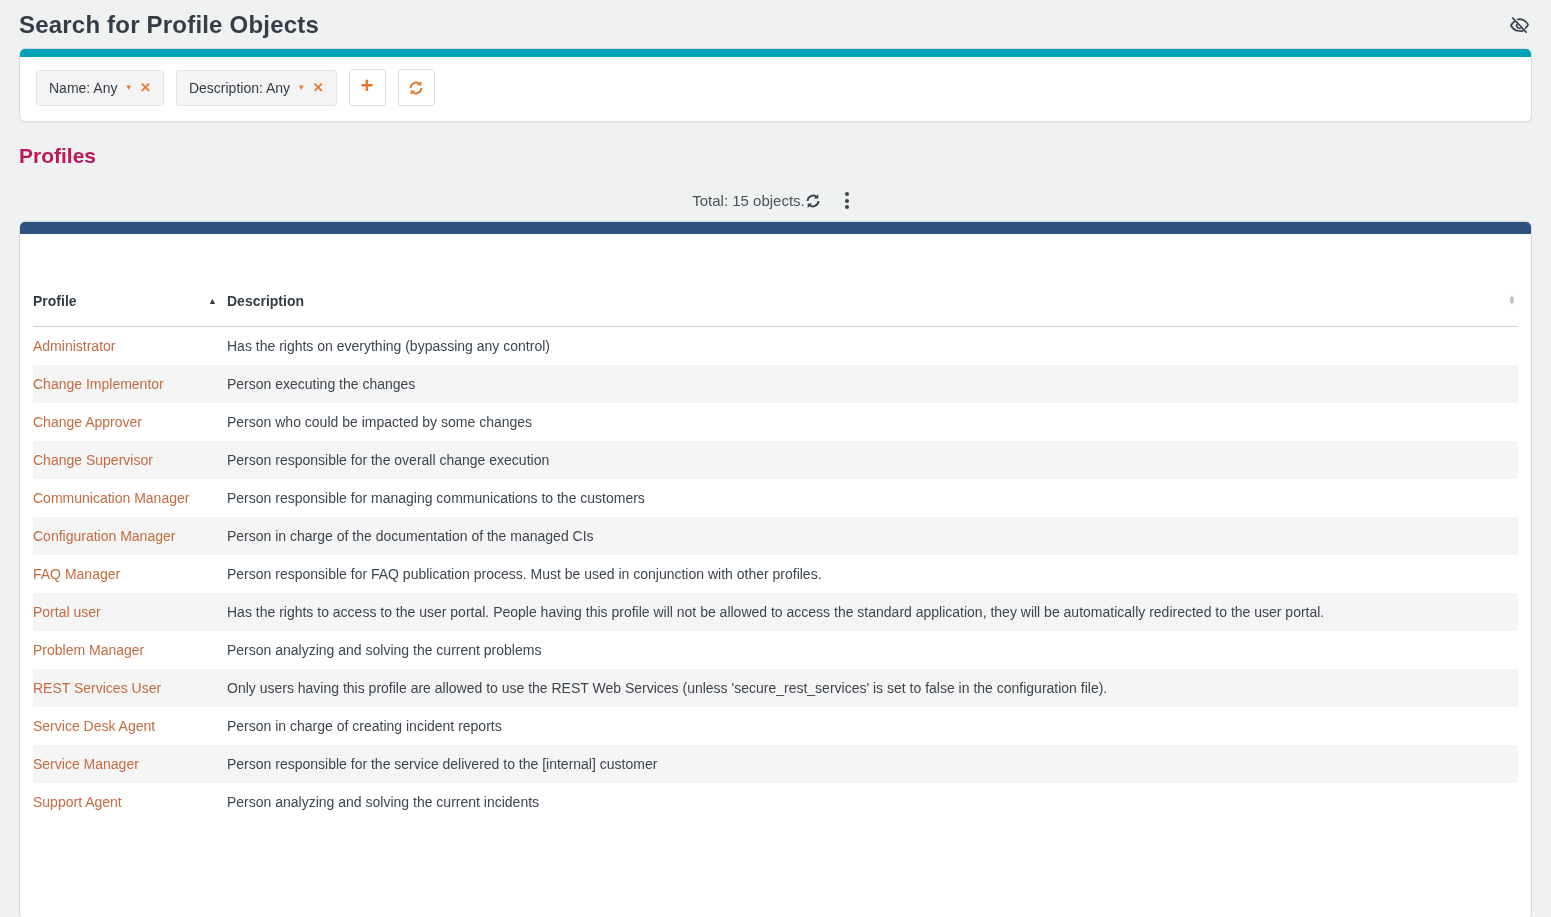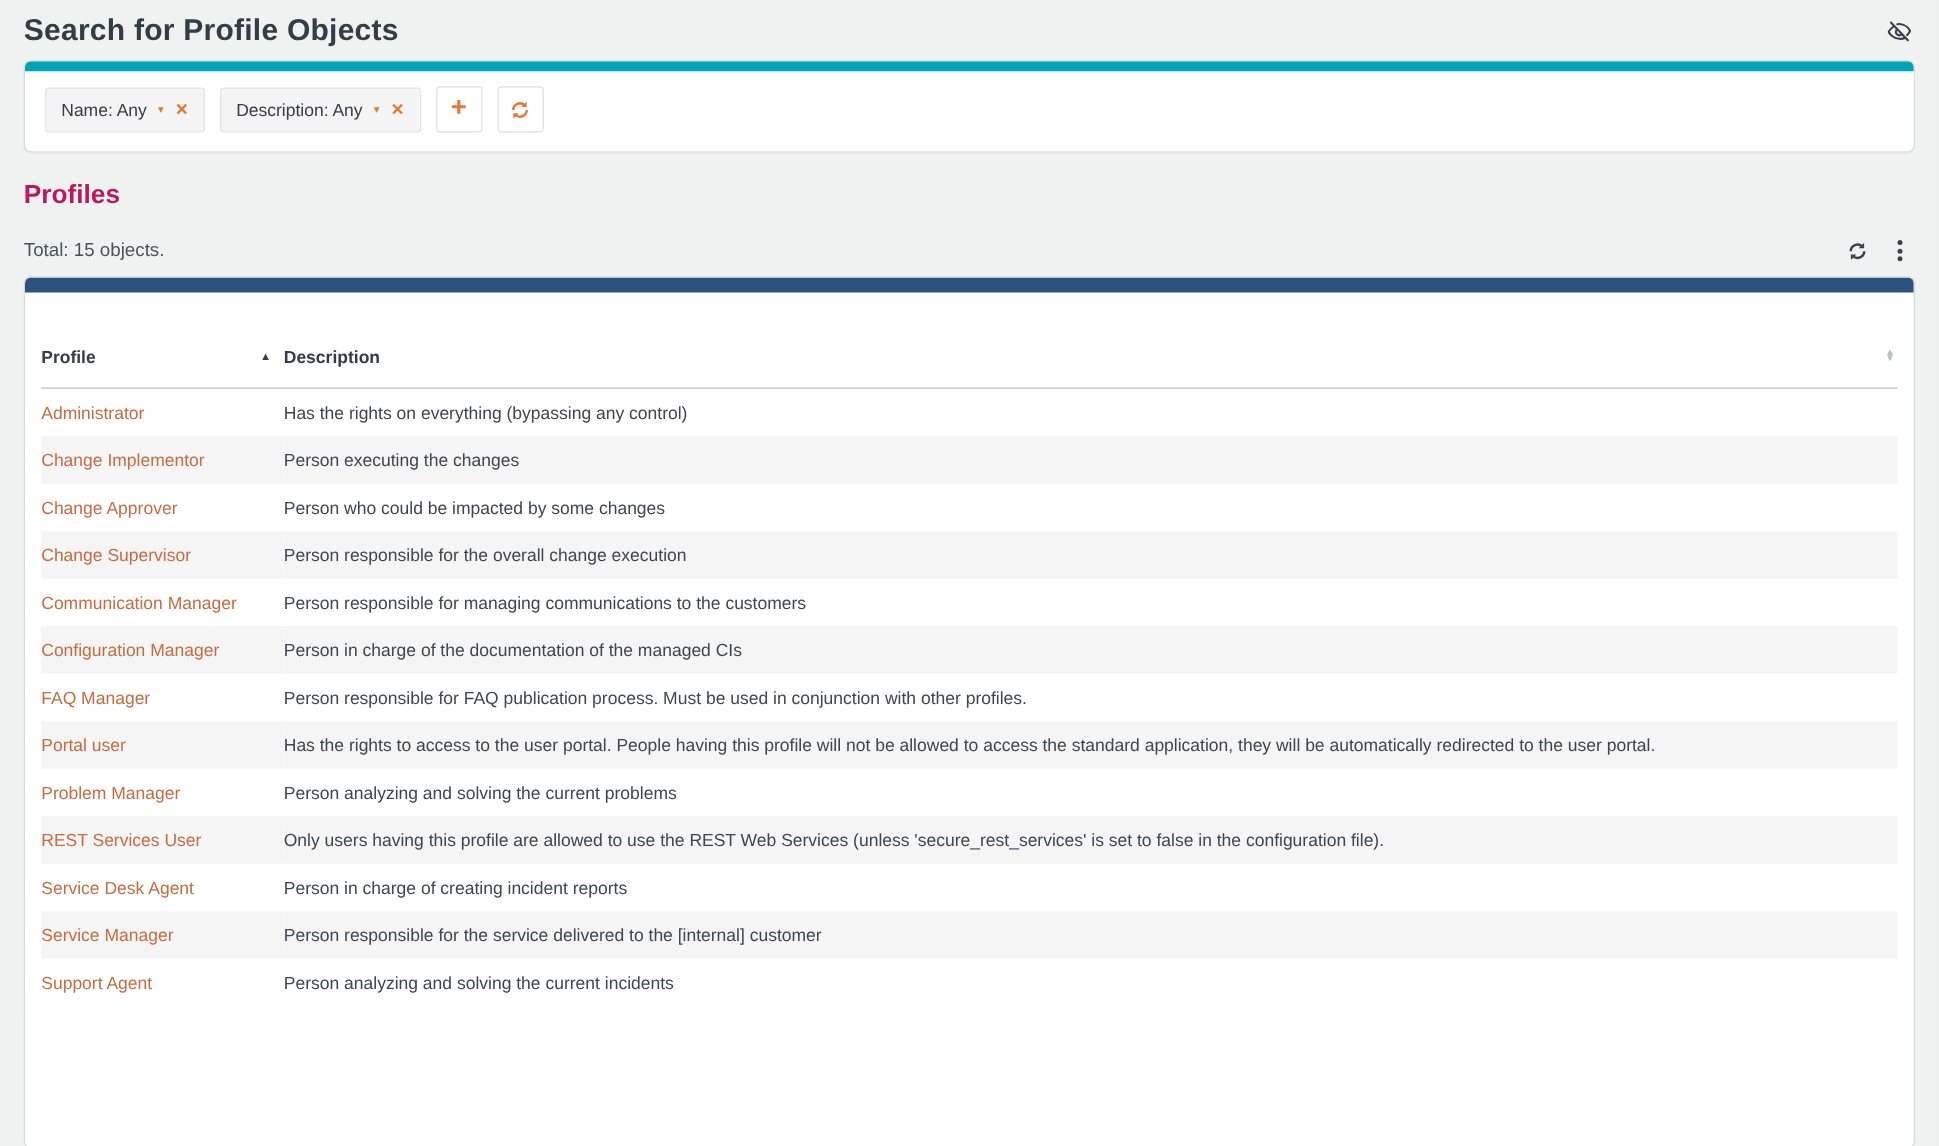--- a/index.html
+++ b/index.html
@@ -42,36 +42,36 @@
     width: 37px; height: 37px; display: flex; align-items: center; justify-content: center;
     background: #fff; border: 1px solid #dcdedf; border-radius: 3px;
     color: #e8772e; cursor: pointer; padding: 0;
   }
   .icon-btn.plus { font-size: 22px; font-weight: bold; line-height: 1; padding-bottom: 3px; }
   .icon-btn svg { width: 16px; height: 16px; }
 
   
   .section-title { margin: 22px 0 0 0; font-size: 21px; font-weight: 600; color: #be185d; }
   .list-toolbar {
-    display: flex; align-items: center; justify-content: space-between;
+    display: flex; align-items: center; justify-content: center;
     margin: 22px 0 10px 0; font-size: 15px; color: #49535d;
   }
   .toolbar-icons { display: flex; align-items: center; gap: 20px; padding-right: 6px; }
   .toolbar-icons .tool { color: #39434d; cursor: pointer; display: flex; align-items: center; }
   .toolbar-icons svg { width: 16px; height: 16px; }
   .kebab { display: flex; flex-direction: column; gap: 2.5px; padding: 2px 4px; cursor: pointer; }
   .kebab span { width: 4px; height: 4px; border-radius: 50%; background: #39434d; display: block; }
 
   
   .table-panel {
     background: #ffffff; border: 1px solid #d6d9db; border-radius: 6px;
     overflow: hidden; height: 698px;
   }
   .accent-bar-navy { height: 12px; background: #2e527e; }
-  .table-wrap { padding: 30px 13px 0 13px; }
+  .table-wrap { padding: 46px 13px 0 13px; }
   table.profiles { width: 100%; border-collapse: collapse; font-size: 14px; table-layout: fixed; }
   thead th {
     text-align: left; font-weight: bold; color: #333d47;
     padding: 13px 0 17px 0; border-bottom: 1px solid #ccd3d9; cursor: pointer;
   }
   th.col-profile { width: 194px; }
   .th-inner { display: flex; align-items: center; justify-content: space-between; padding-right: 10px; }
   th.col-desc .th-inner { padding-right: 2px; }
   .sort-asc { color: #333d47; font-size: 9px; line-height: 1; }
   .sort-both { display: flex; flex-direction: column; color: #b6bcc1; font-size: 8px; line-height: .62; }

